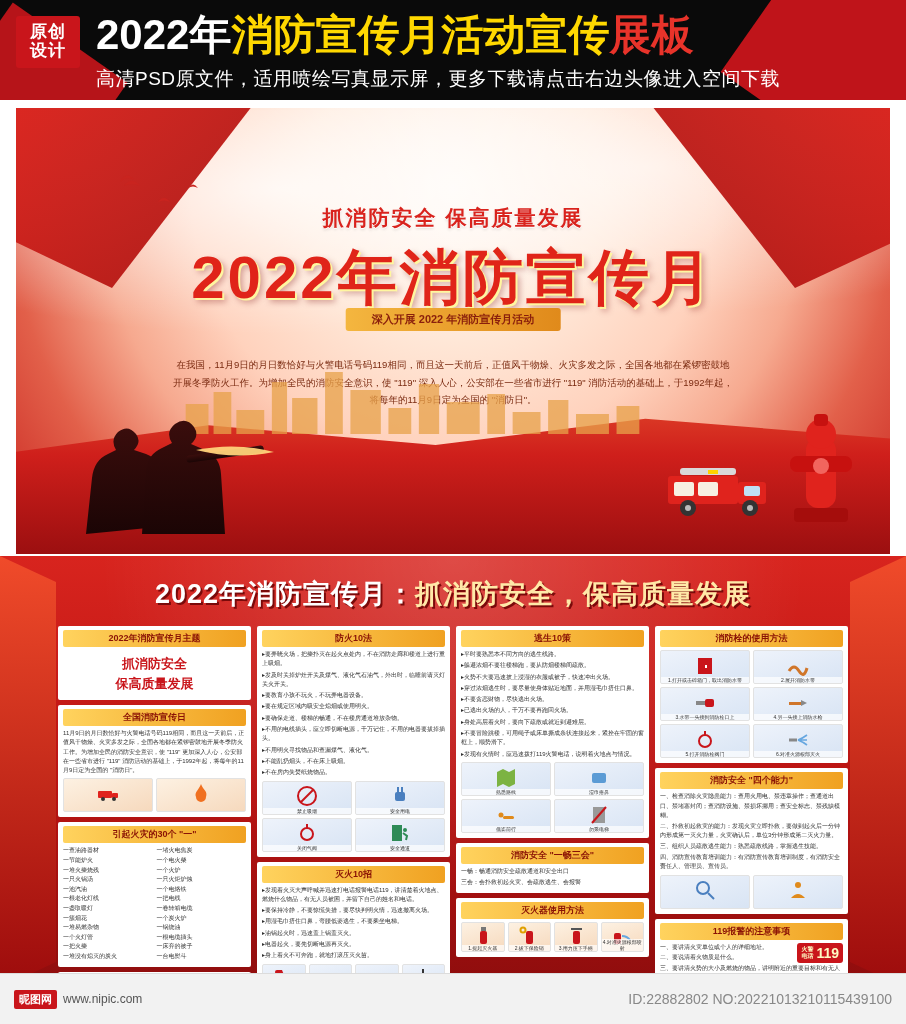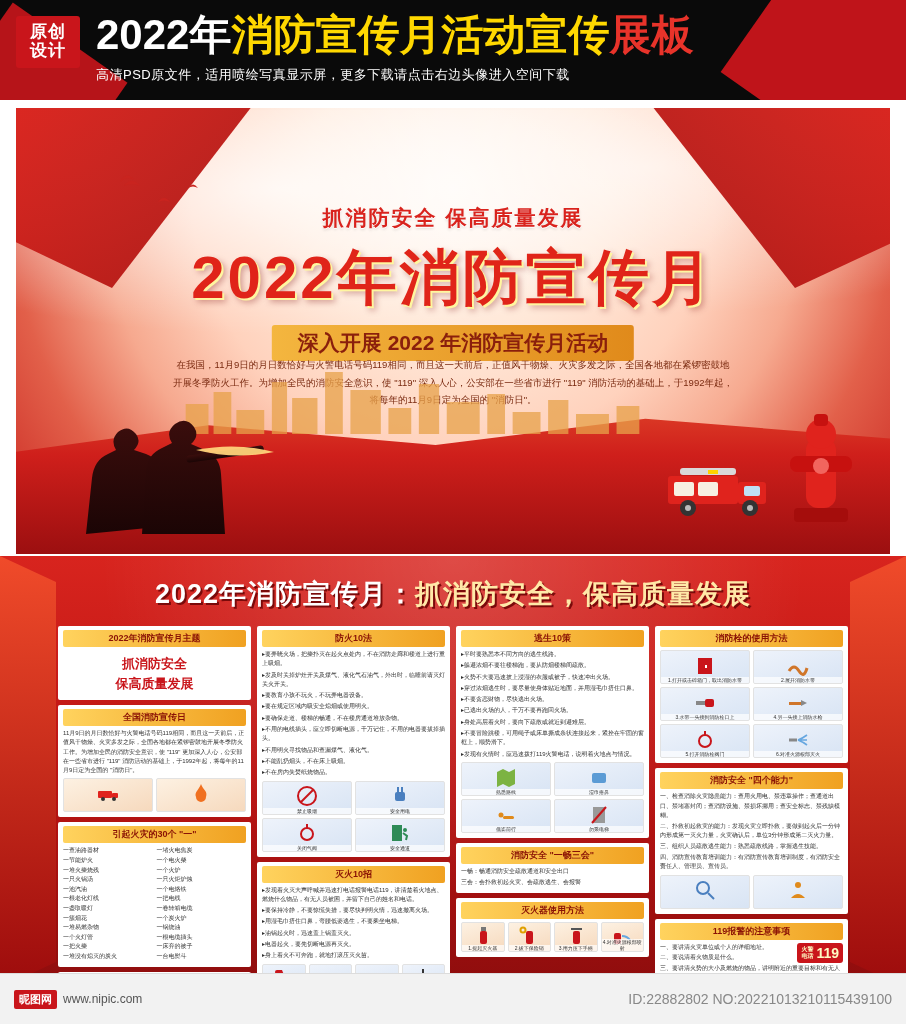--- a/index.html
+++ b/index.html
@@ -27,21 +27,21 @@
   .topbar-title {
     position:absolute; left:96px; top:10px; width:800px; height:50px;
     font-size:42px; font-weight:bold; letter-spacing:0px; white-space:nowrap;
     line-height:50px;
   }
   .t-white { color:#ffffff; }
   .t-yellow { color:#ffd800; }
   .t-red { color:#e8332a; }
   .topbar-sub {
     position:absolute; left:96px; top:66px; width:800px;
-    color:#ffffff; font-size:13px; letter-spacing:0.5px;
+    color:#ffffff; font-size:19px; letter-spacing:0.5px;
   }
   .topbar-deco {
     position:absolute; right:-30px; top:-40px; width:180px; height:180px;
     background:#c9151b; transform:rotate(35deg); opacity:.95;
   }
   .topbar-deco2 {
     position:absolute; left:-40px; bottom:-70px; width:140px; height:140px;
     background:#c9151b; transform:rotate(35deg); opacity:.9;
   }
 
@@ -88,23 +88,23 @@
     font-size:21px; font-weight:bold; color:#d9231d; letter-spacing:2px;
     text-shadow:0 1px 0 #fff, 0 2px 3px rgba(0,0,0,.12);
   }
   .poster-title {
     position:absolute; top:130px; width:100%; text-align:center;
     font-size:60px; font-weight:bold; letter-spacing:3px;
     color:#e02419;
     text-shadow:2px 2px 0 #fff6a0, 4px 4px 6px rgba(120,10,10,.35);
   }
   .poster-subtitle {
-    position:absolute; top:217px; left:50%; transform:translateX(-50%);
+    position:absolute; top:200px; left:50%; transform:translateX(-50%);
     padding:4px 26px; background:linear-gradient(90deg,#f4b63f,#e08a1b);
-    color:#8a1f0c; font-size:21px; font-weight:bold; border-radius:3px;
+    color:#8a1f0c; font-size:11px; font-weight:bold; border-radius:3px;
     white-space:nowrap;
   }
   .poster-body {
     position:absolute; top:248px; left:50%; transform:translateX(-50%);
     width:560px; text-align:center; font-size:9.5px; line-height:1.85;
     color:#7a2a10;
   }
   .birds { position:absolute; left:90px; top:60px; width:120px; height:60px; }
   .firefighters {
     position:absolute; left:30px; bottom:16px; width:230px; height:200px;

